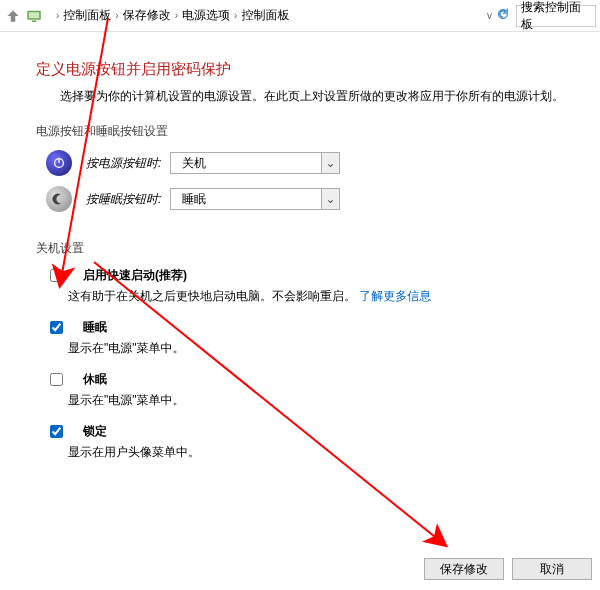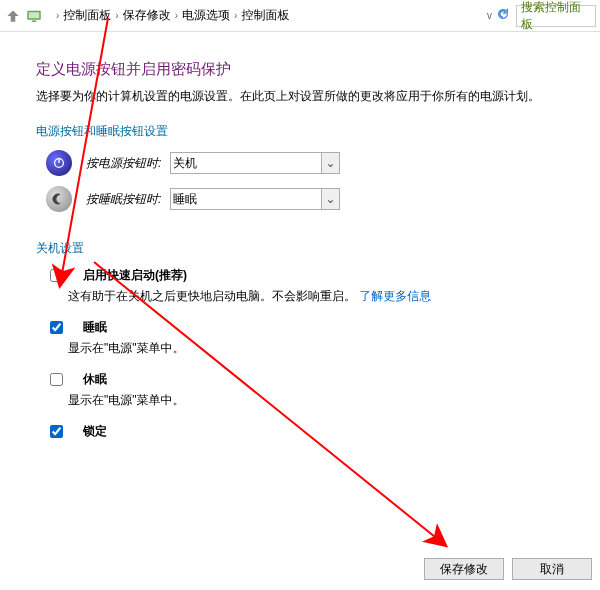--- a/index.html
+++ b/index.html
@@ -50,40 +50,41 @@
       display: flex; align-items: center; gap: 4px;
       padding: 0 4px;
     }
     .search-box {
       width: 80px;
       height: 22px;
       border: 1px solid #ccc;
       display: flex;
       align-items: center;
       padding: 0 4px;
-      color: #4d7c0f;
+      color: #000000;
       font-size: 12px;
     }
     .content {
       padding: 28px 36px 0 36px;
     }
     .page-title {
-      color: #701a75;
+      color: #b91c1c;
       font-size: 15px;
       margin-bottom: 8px;
     }
     .page-desc {
       color: #000;
       font-size: 12px;
       margin-bottom: 18px;
       line-height: 1.5;
+      text-align: right;
     }
     .section-hdr {
       font-size: 12px;
-      color: #0369a1;
+      color: #404040;
       margin-bottom: 10px;
       margin-top: 6px;
       font-family: Liberation Serif, serif;
     }
     .btn-row {
       display: flex;
       align-items: center;
       margin-bottom: 10px;
       padding-left: 10px;
     }
@@ -95,21 +96,21 @@
     }
     .power-icon { background: radial-gradient(circle at 35% 35%, #6b6bff, #1a1a70); }
     .power-icon svg { width: 14px; height: 14px; }
     .sleep-icon { background: radial-gradient(circle at 35% 35%, #e0e0e0, #888); }
     .sleep-icon svg { width: 14px; height: 14px; }
     .btn-label { width: 84px; font-size: 12px; font-style: italic; }
     .dropdown {
       width: 170px; height: 22px;
       border: 1px solid #adadad;
       display: flex; align-items: center;
-      padding: 0 2px;
+      padding: 0 11px;
       background: #fff;
       position: relative;
       font-size: 12px;
     }
     .dropdown .dd-val { flex: 1; }
     .dropdown .dd-arrow {
       position: absolute; right: 0; top: 0;
       width: 18px; height: 100%;
       border-left: 1px solid #adadad;
       display: flex; align-items: center; justify-content: center;
@@ -263,20 +264,21 @@
           <b>休眠</b>
         </label>
         <div class="chk-desc">显示在"电源"菜单中。</div>
       </div>
 
       <div class="chk-row">
         <label class="chk-header">
           <input type="checkbox" checked="" style="">
           <b>锁定</b>
         </label>
+        <div class="chk-desc">显示在用户头像菜单中。</div>
       </div>
 
     </div>
   </div>
 </div>
 
 <div class="footer">
   <button class="win-btn">保存修改</button>
   <button class="win-btn">取消</button>
 </div>

